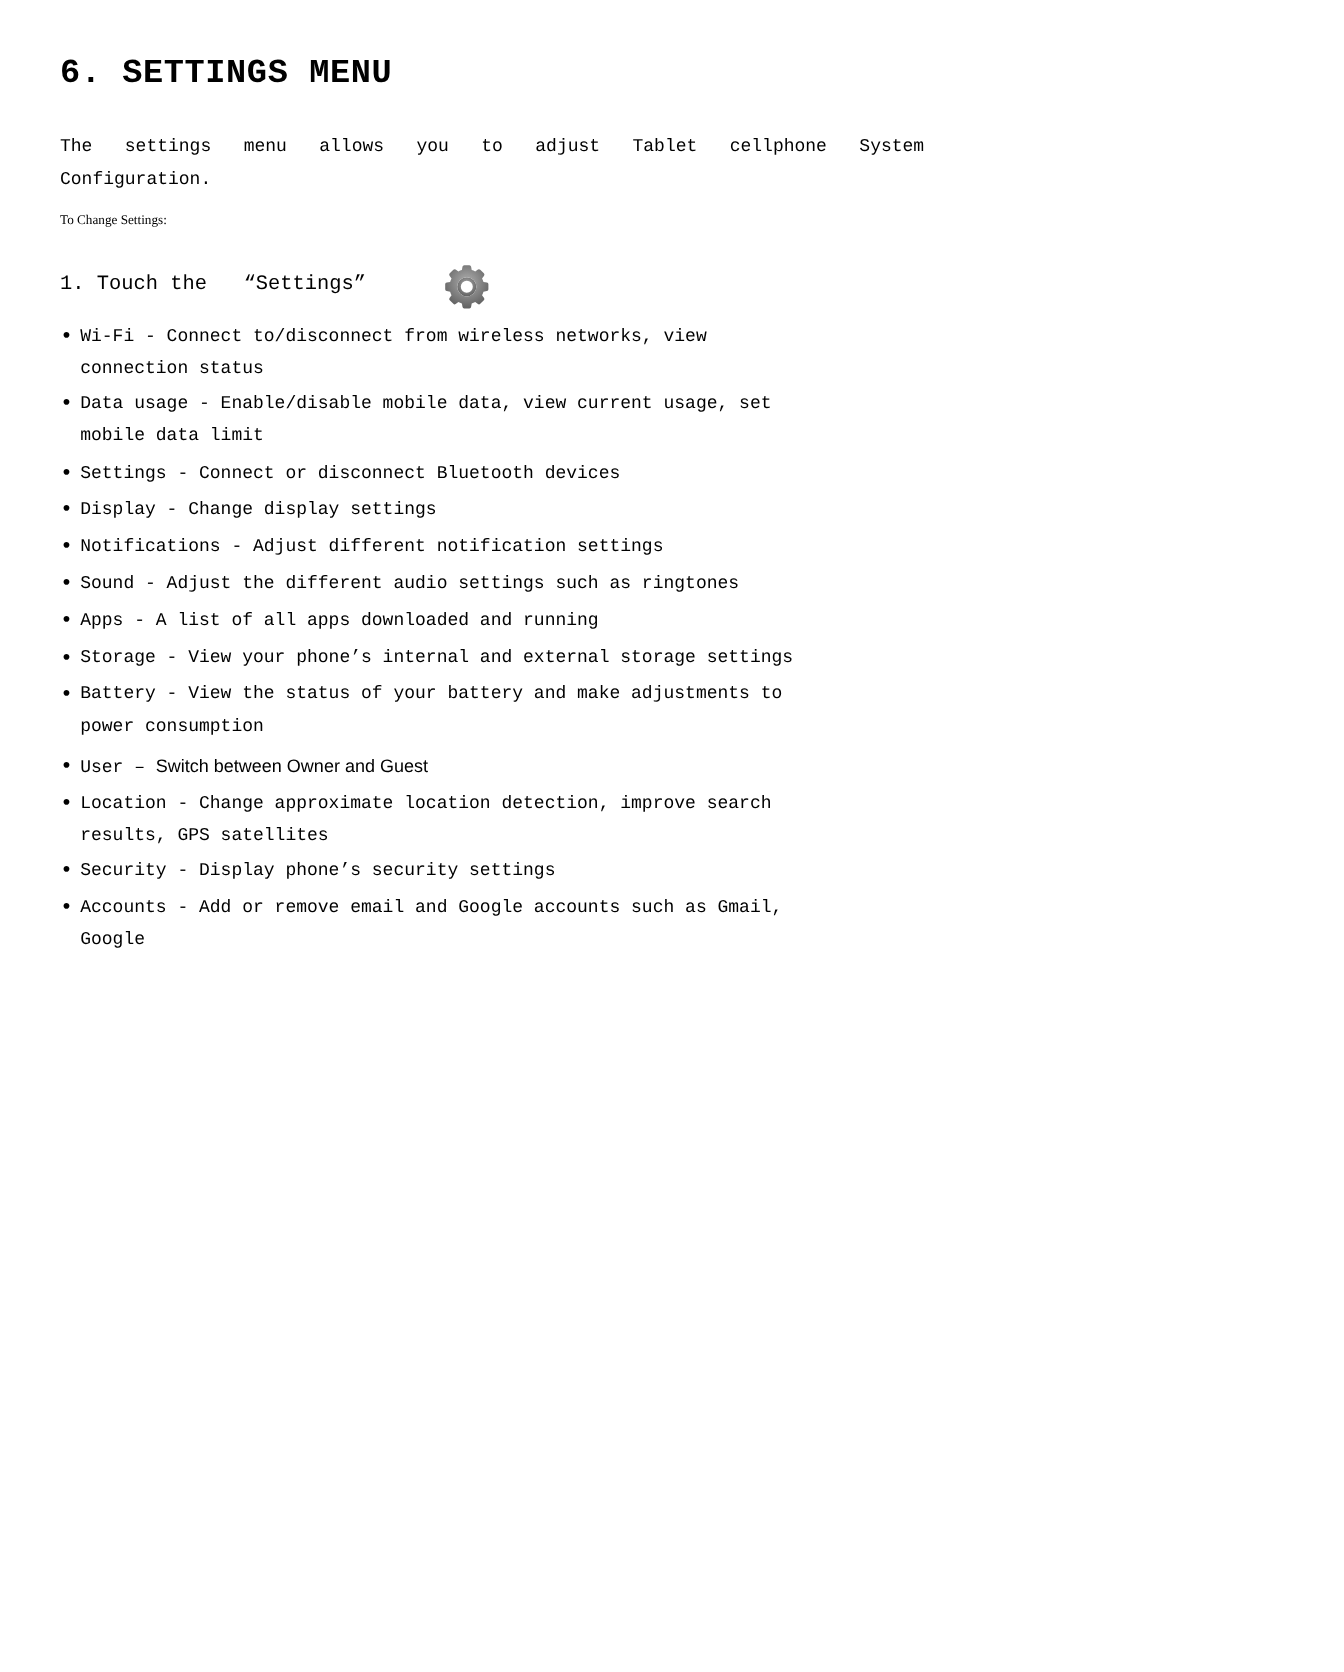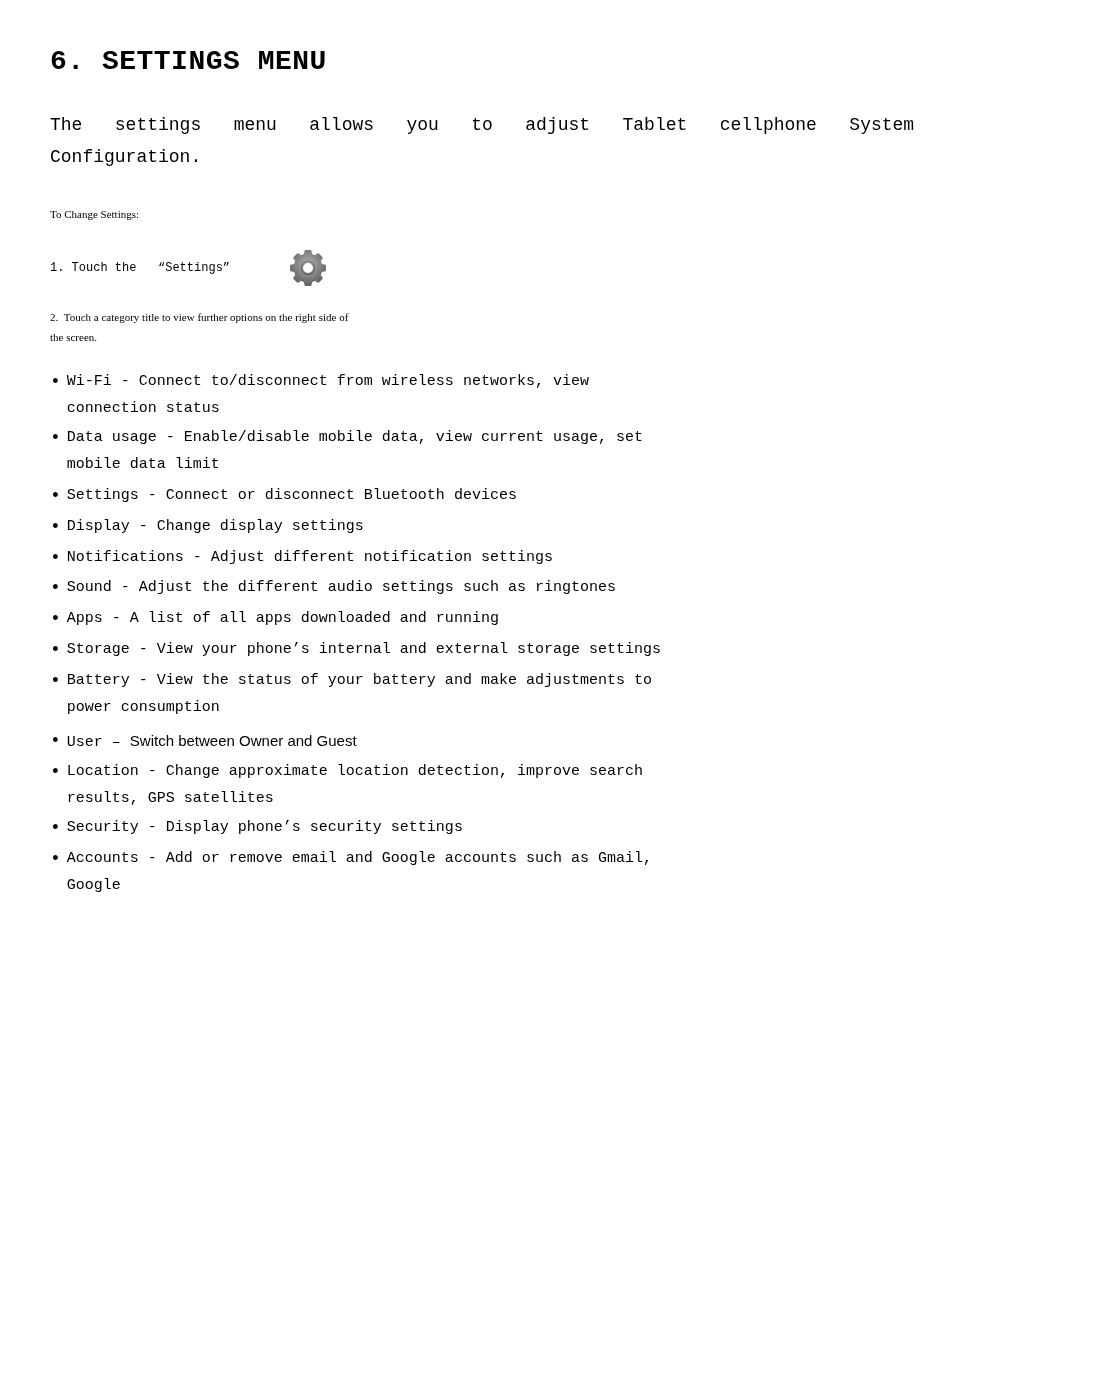--- a/index.html
+++ b/index.html
@@ -24,39 +24,39 @@
 
     .section-title {
       font-family: Liberation Mono, monospace;
       font-size: 28px;
       font-weight: 900;
       margin-bottom: 24px;
       letter-spacing: 0.5px;
     }
 
     .paragraph {
-      font-size: 18px;
-      margin-bottom: 31px;
+      font-size: 15px;
+      margin-bottom: 12px;
       line-height: 1.8;
       text-align: justify;
     }
 
     .paragraph-mono {
       font-family: Liberation Serif, serif;
       font-size: 11px;
       margin-bottom: 20px;
       line-height: 1.8;
     }
 
     .inline-row {
       display: flex;
       align-items: center;
       flex-wrap: wrap;
       margin-bottom: 4px;
-      font-size: 12px;
+      font-size: 17px;
       line-height: 1.8;
       gap: 32px;
     }
 
     .settings-icon {
       display: inline-block;
       width: 48px;
       height: 48px;
       margin: 0 8px;
       vertical-align: middle;
@@ -135,23 +135,20 @@
           </radialGradient>
         </defs>
         <g fill="url(#gearGrad)">
           <path d="M24 16a8 8 0 1 0 0 16 8 8 0 0 0 0-16zm0 13a5 5 0 1 1 0-10 5 5 0 0 1 0 10z"></path>
           <path d="M40.7 20.4l-2.8-.5a14.2 14.2 0 0 0-1.2-2.9l1.7-2.3a1.5 1.5 0 0 0-.2-1.9l-3-3a1.5 1.5 0 0 0-1.9-.2l-2.3 1.7a14.2 14.2 0 0 0-2.9-1.2l-.5-2.8A1.5 1.5 0 0 0 26.1 6h-4.2a1.5 1.5 0 0 0-1.5 1.3l-.5 2.8a14.2 14.2 0 0 0-2.9 1.2l-2.3-1.7a1.5 1.5 0 0 0-1.9.2l-3 3a1.5 1.5 0 0 0-.2 1.9l1.7 2.3a14.2 14.2 0 0 0-1.2 2.9l-2.8.5A1.5 1.5 0 0 0 6 21.9v4.2a1.5 1.5 0 0 0 1.3 1.5l2.8.5a14.2 14.2 0 0 0 1.2 2.9l-1.7 2.3a1.5 1.5 0 0 0 .2 1.9l3 3a1.5 1.5 0 0 0 1.9.2l2.3-1.7a14.2 14.2 0 0 0 2.9 1.2l.5 2.8A1.5 1.5 0 0 0 21.9 42h4.2a1.5 1.5 0 0 0 1.5-1.3l.5-2.8a14.2 14.2 0 0 0 2.9-1.2l2.3 1.7a1.5 1.5 0 0 0 1.9-.2l3-3a1.5 1.5 0 0 0 .2-1.9l-1.7-2.3a14.2 14.2 0 0 0 1.2-2.9l2.8-.5A1.5 1.5 0 0 0 42 26.1v-4.2a1.5 1.5 0 0 0-1.3-1.5zM24 32a8 8 0 1 1 0-16 8 8 0 0 1 0 16z"></path>
         </g>
       </svg>
     </span>
   </div>
 
-  <p class="paragraph-mono" style="margin-top: 16px;">
-    <span>2. &nbsp;Touch a category title to view further options on the right side of<br>the screen.</span>
-  </p>
 
   <div class="bullet-section">
     <div class="bullet-item">
       <span class="bullet-dot">•</span>
       <span class="bullet-text mono-text">Wi-Fi  -  Connect to/disconnect from wireless networks,  view<br>connection status</span>
     </div>
     <div class="bullet-item">
       <span class="bullet-dot">•</span>
       <span class="bullet-text mono-text">Data usage  -  Enable/disable mobile data,  view current usage,  set<br>mobile data limit</span>
     </div>

